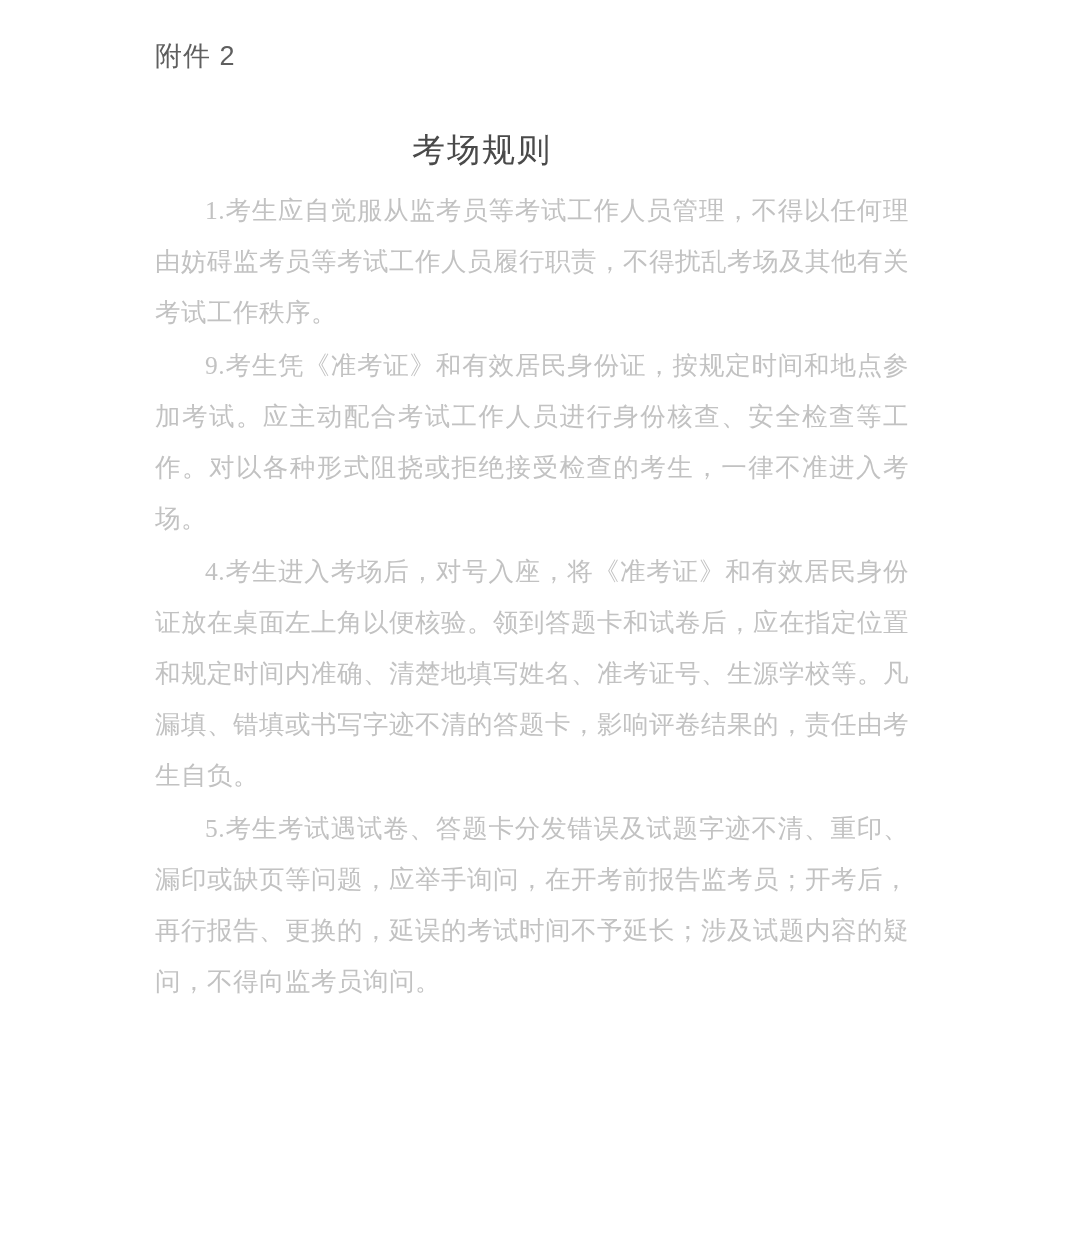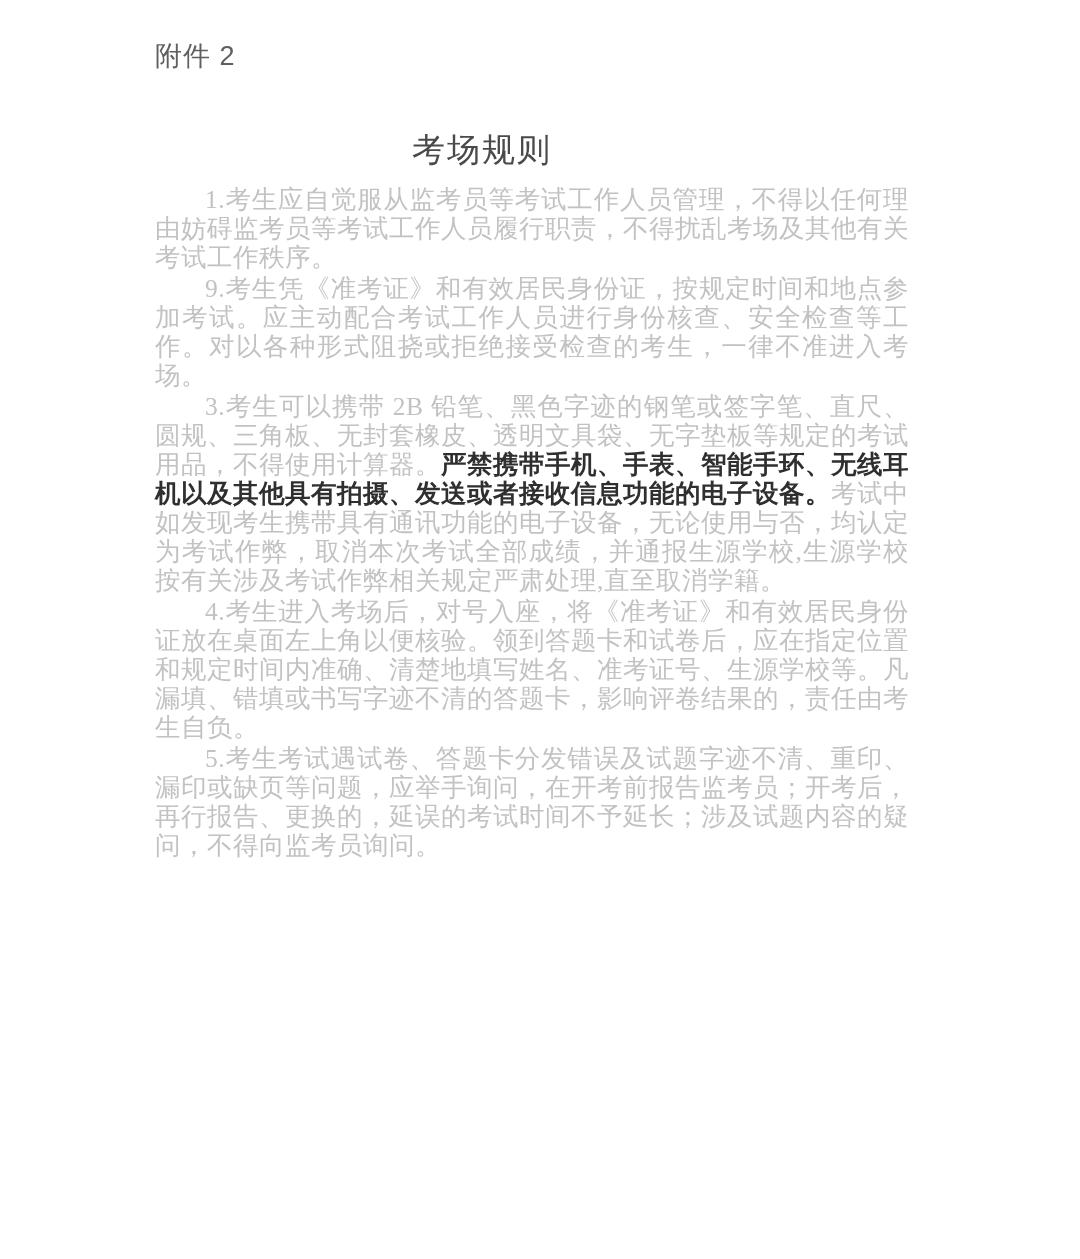--- a/index.html
+++ b/index.html
@@ -44,21 +44,21 @@
   }
   .body-text {
     position: absolute;
     left: 155px;
     top: 185px;
     width: 770px;
   }
   .para {
     margin: 0 16px 2px 0;
     font-size: 25.5px;
-    line-height: 29px;
+    line-height: 51px;
     text-indent: 50px;
     text-align: justify;
     text-justify: inter-ideograph;
     color: #c2c2c2;
     letter-spacing: 0.5px;
   }
   .para .em {
     color: #2f2f2f;
     font-weight: bold;
   }
@@ -68,18 +68,17 @@
 
 <div class="page">
 
   <div class="attachment-label">附件 2</div>
 
   <div class="doc-title">考场规则</div>
 
   <div class="body-text">
     <p class="para"><span class="">1.考生应自觉服从监考员等考试工作人员管理，不得以任何理由妨碍监考员等考试工作人员履行职责，不得扰乱考场及其他有关考试工作秩序。</span></p>
     <p class="para"><span class="">9.考生凭《准考证》和有效居民身份证，按规定时间和地点参加考试。应主动配合考试工作人员进行身份核查、安全检查等工作。对以各种形式阻挠或拒绝接受检查的考生，一律不准进入考场。</span></p>
-    <p class="para"><span class="">3.考生可以携带 2B 铅笔、黑色字迹的钢笔或签字笔、直尺、圆规、三角板、无封套橡皮、透明文具袋、无字垫板等规定的考试用品，不得使用计算器。</span><span class="em">严禁携带手机、手表、智能手环、无线耳机以及其他具有拍摄、发送或者接收信息功能的电子设备。</span><span class="">考试中如发现考生携带具有通讯功能的电子设备，无论使用与否，均认定为考试作弊，取消本次考试全部成绩，并通报生源学校,生源学校按有关涉及考试作弊相关规定严肃处理,直至取消学籍。</span></p>
     <p class="para"><span class="">4.考生进入考场后，对号入座，将《准考证》和有效居民身份证放在桌面左上角以便核验。领到答题卡和试卷后，应在指定位置和规定时间内准确、清楚地填写姓名、准考证号、生源学校等。凡漏填、错填或书写字迹不清的答题卡，影响评卷结果的，责任由考生自负。</span></p>
     <p class="para"><span class="">5.考生考试遇试卷、答题卡分发错误及试题字迹不清、重印、漏印或缺页等问题，应举手询问，在开考前报告监考员；开考后，再行报告、更换的，延误的考试时间不予延长；涉及试题内容的疑问，不得向监考员询问。</span></p>
   </div>
 
 </div>
 
 </body></html>

